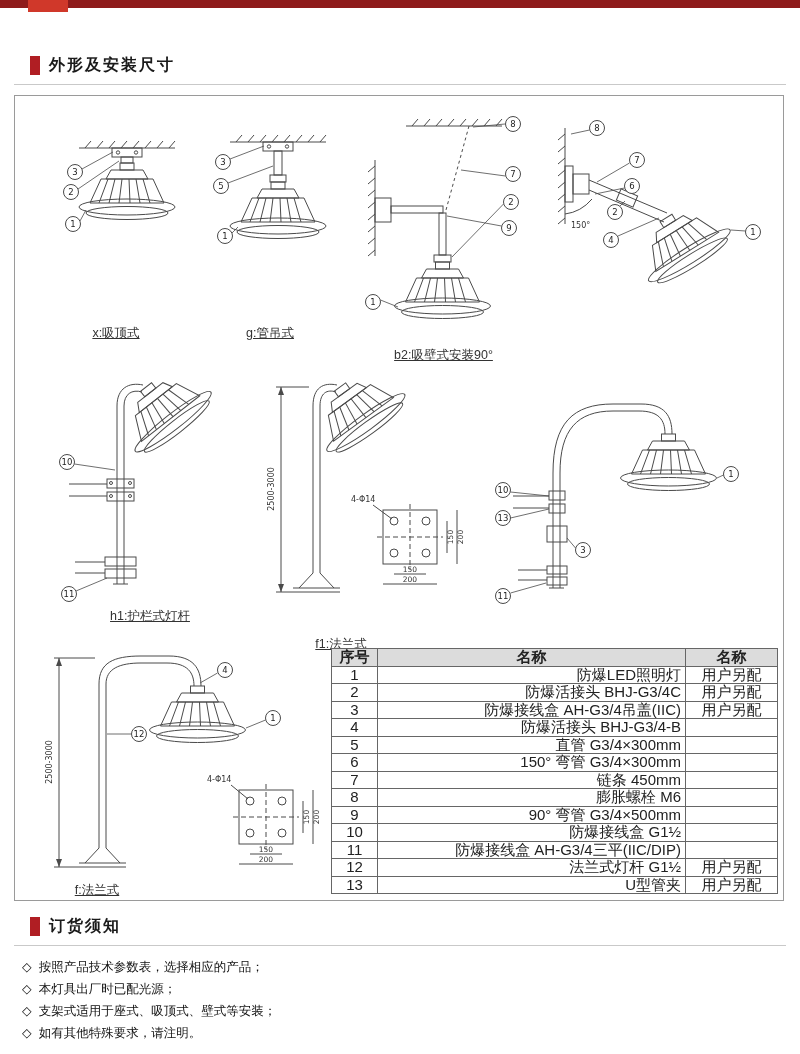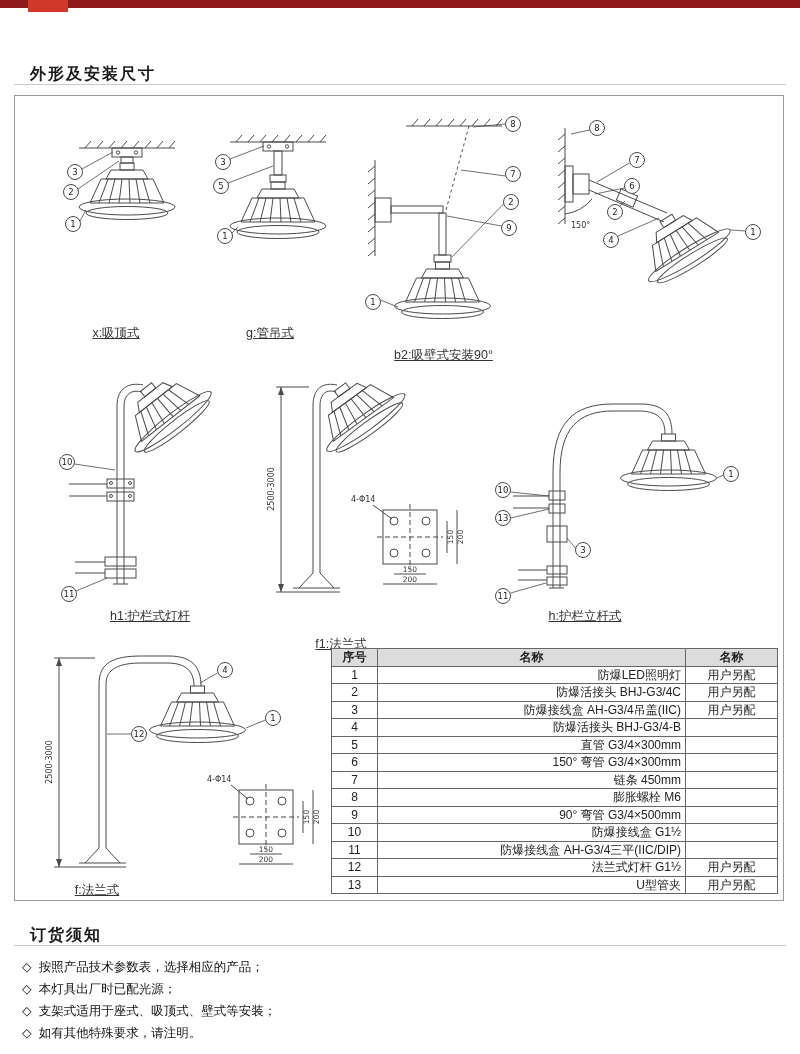--- a/index.html
+++ b/index.html
@@ -4,36 +4,36 @@
 <style>
   * { margin:0; padding:0; box-sizing:border-box; }
   html,body { background:#ffffff; }
   body {
     width:800px; height:1054px; position:relative;
     font-family:"Liberation Sans","DejaVu Sans",sans-serif; color:#222;
     overflow:hidden;
   }
   .banner { position:absolute; left:0; top:0; width:800px; height:8px; background:#8e1b1b; }
   .banner .tab { position:absolute; left:28px; top:0; width:40px; height:12px; background:#d0382a; }
-  .sec-head { position:absolute; display:flex; align-items:center; gap:9px; height:20px;flex-direction:column; }
+  .sec-head { position:absolute; display:flex; align-items:center; gap:9px; height:20px; }
   .sec-head .blk { width:10px; height:19px; background:#b01e23; }
   .sec-head h2 { font-size:16px; font-weight:bold; color:#1a1a1a; letter-spacing:2px; }
   .rule { position:absolute; height:1px; background:#c9c9c9; width:772px; left:14px; }
   #box { position:absolute; left:14px; top:95px; width:770px; height:806px; border:1px solid #9a9a9a; background:#fff; }
   .draw { position:absolute; }
   .draw .ln { stroke:#4a4a4a; fill:none; stroke-width:1; }
   .draw .ar { fill:#4a4a4a; stroke:none; }
   .draw text { fill:#333; stroke:none; font-size:9px; font-family:"DejaVu Sans",sans-serif; }
   .draw text.dim { font-size:7.5px; }
   .draw text.lbl8 { font-size:8px; }
   .draw .co circle { fill:#fff; stroke:#4a4a4a; stroke-width:1; }
   .draw .co text { font-size:8.5px; fill:#222; }
   .draw .co line { stroke:#4a4a4a; stroke-width:0.8; }
   .dlabel { position:absolute; font-size:12.5px; color:#333; text-align:center;text-decoration:underline; }
-  table.parts { position:absolute; left:316px; top:552px; width:447px; border-collapse:collapse; font-size:12px; color:#222; table-layout:fixed; }
+  table.parts { position:absolute; left:316px; top:552px; width:447px; border-collapse:collapse; font-size:15px; color:#222; table-layout:fixed; }
   .parts th,.parts td { border:1px solid #666; padding:1px 4px; line-height:14.5px; overflow:hidden; white-space:nowrap; }
   .parts th { background:#dcdcdc; font-weight:bold; text-align:center; }
   .parts td.c1,.parts td.c3 { text-align:center; }
   .parts td.c2 { text-align:right; padding-left:8px; }
   .parts .c1 { width:46px; } .parts .c3 { width:92px; }
   .notes { position:absolute; left:22px; top:960px; font-size:12.5px; color:#111; }
   .note { margin-bottom:8px; display:flex; gap:7px; line-height:14px; }
 </style>
 </head>
 <body>
@@ -360,21 +360,20 @@
       </g>
     <g class="co">
         <circle cx="30" cy="218" r="7.5"></circle>
         <text x="30" y="221" text-anchor="middle">11</text>
         <line x1="37.5" y1="215" x2="73" y2="205"></line>
       </g>
   </svg>
 
   <div class="dlabel" style="left:30px;top:512px;width:210px">h1:护栏式灯杆</div>
   <div class="dlabel" style="left:246px;top:540px;width:160px">f1:法兰式</div>
-  <div class="dlabel" style="left:470px;top:512px;width:200px">h:护栏立杆式</div>
 
   <svg class="draw" style="left:26px;top:552px" width="300" height="232" viewBox="0 0 300 232">
     <g class="ln">
       <path d="M58,36 C58,15 72,8 100,8 L128,8 C152,8 160,20 160,38"></path>
       <path d="M65,36 C65,21 78,15 100,15 L126,15 C147,15 153,25 153,38"></path>
       <g transform="translate(156.5,38)">
           <use href="#lampdef" xlink:href="#lampdef"></use>
         </g>
       <line x1="58" y1="36" x2="58" y2="200"></line>
       <line x1="65" y1="36" x2="65" y2="200"></line>

